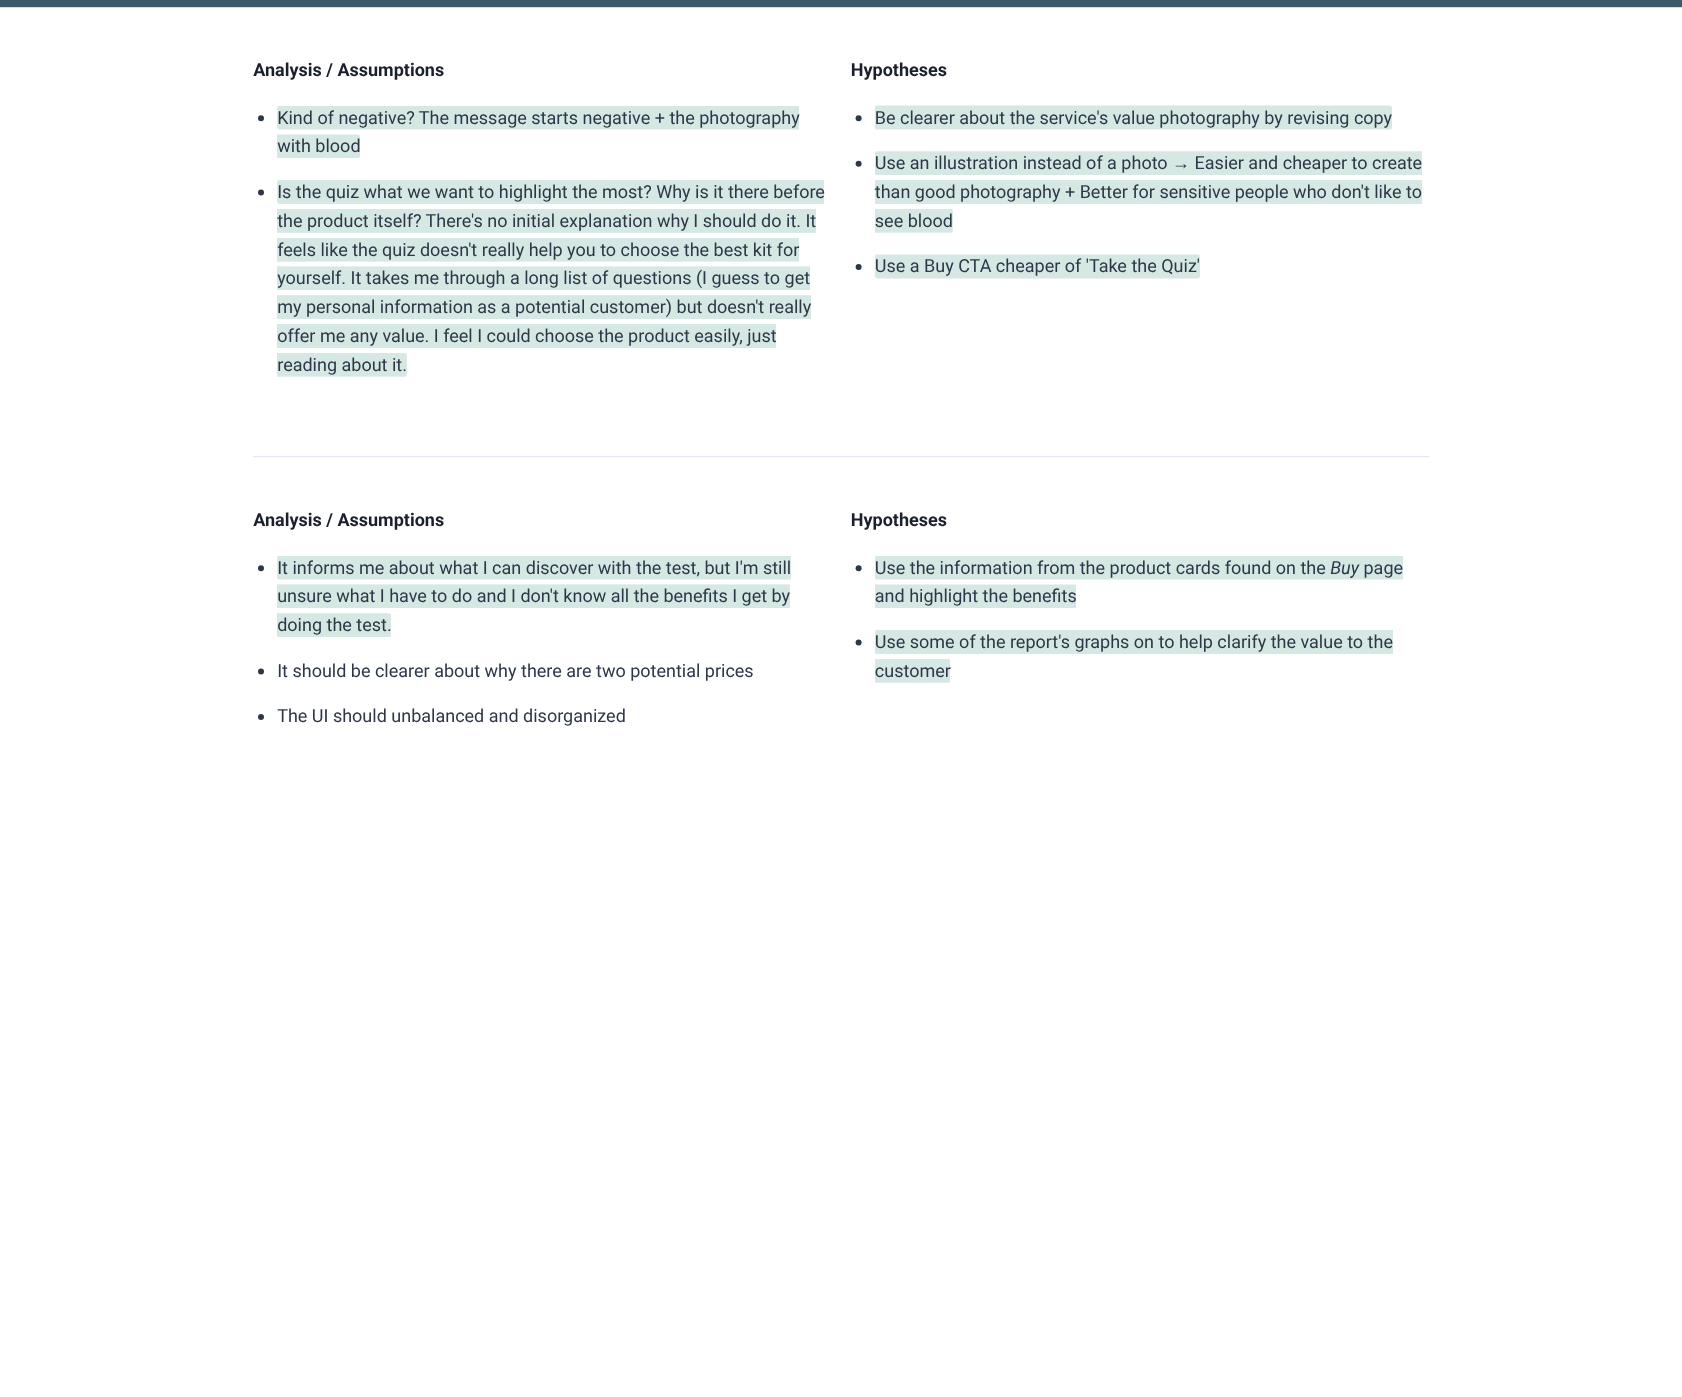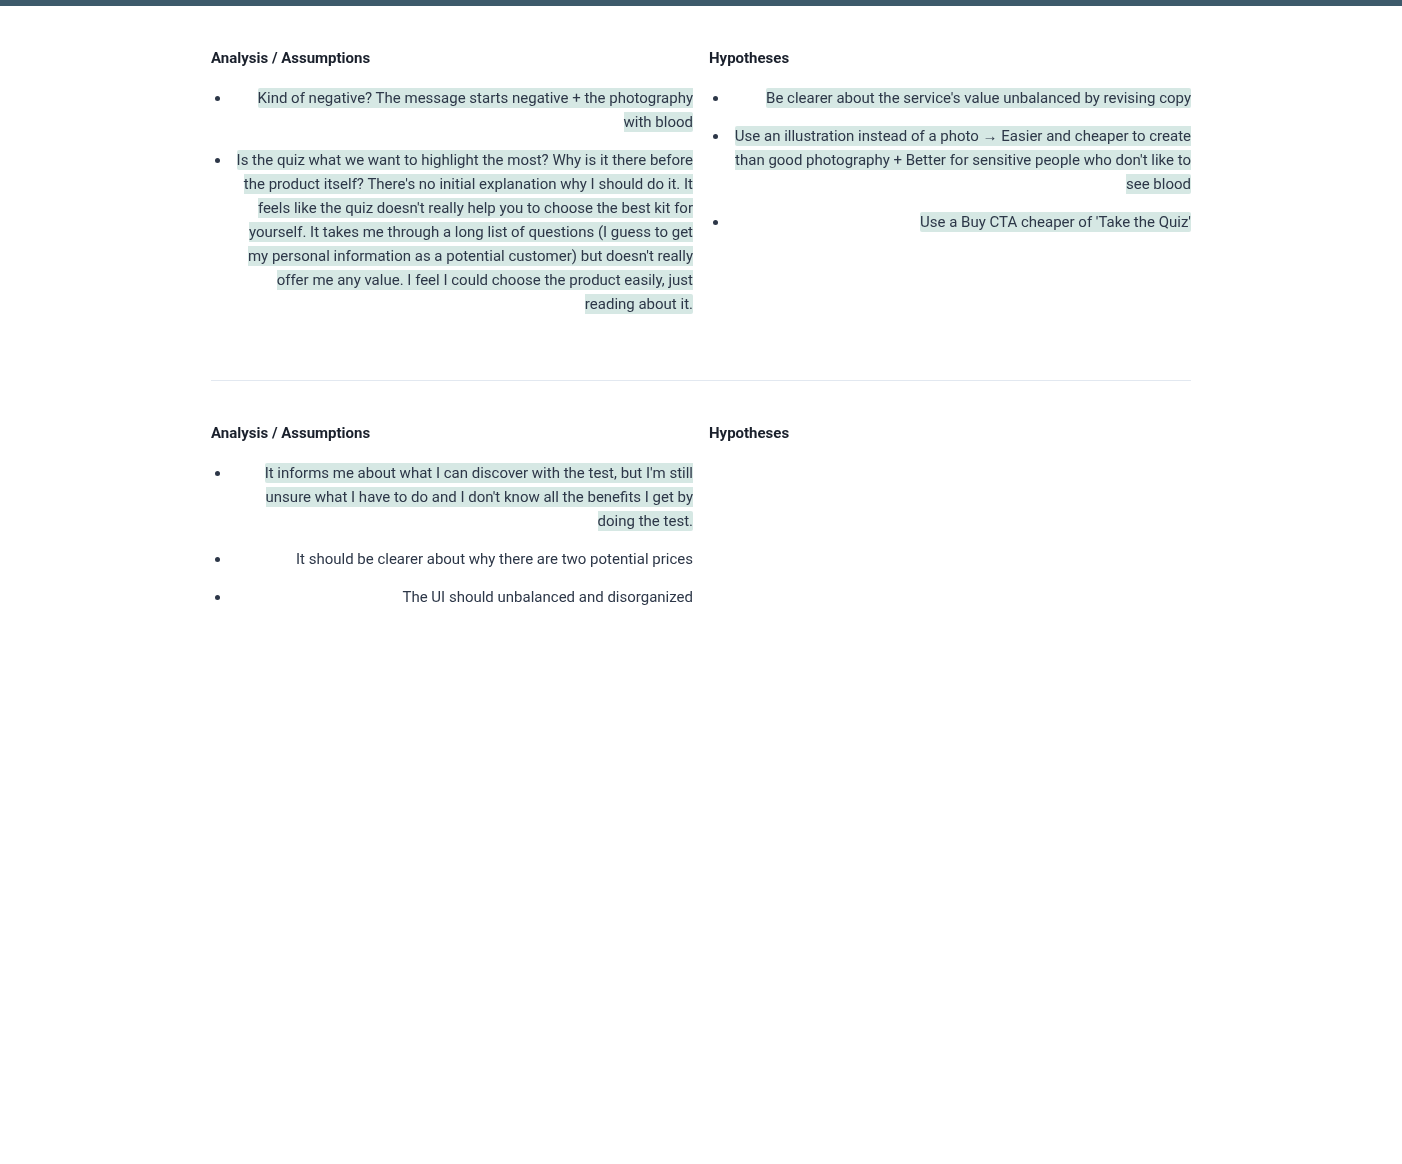--- a/index.html
+++ b/index.html
@@ -53,21 +53,20 @@
     }
 
     ul {
       list-style: disc;
       padding-left: 20px;
     }
 
     ul li {
       margin-bottom: 14px;
       color: #2d3748;
-      text-align: right;
     }
 
     .highlight {
       background-color: #d6e8e4;
       border-radius: 2px;
       padding: 1px 0;
     }
 
     .italic {
       font-style: italic;
@@ -99,21 +98,21 @@
           <li>
             <span class="highlight">Is the quiz what we want to highlight the most? Why is it there before the product itself? There's no initial explanation why I should do it. It feels like the quiz doesn't really help you to choose the best kit for yourself. It takes me through a long list of questions (I guess to get my personal information as a potential customer) but doesn't really offer me any value. I feel I could choose the product easily, just reading about it.</span>
           </li>
         </ul>
       </div>
 
       <div>
         <div class="col-title">Hypotheses</div>
         <ul>
           <li>
-            <span class="highlight">Be clearer about the service's value unbalanced by revising copy</span>
+            <span class="highlight">Be clearer about the service's value photography by revising copy</span>
           </li>
           <li>
             <span class="highlight">Use an illustration instead of a photo → Easier and cheaper to create than good photography + Better for sensitive people who don't like to see blood</span>
           </li>
           <li>
             <span class="highlight">Use a Buy CTA cheaper of 'Take the Quiz'</span>
           </li>
         </ul>
       </div>
 
@@ -136,18 +135,26 @@
             It should be clearer about why there are two potential prices
           </li>
           <li>
             The UI should unbalanced and disorganized
           </li>
         </ul>
       </div>
 
       <div>
         <div class="col-title">Hypotheses</div>
+        <ul>
+          <li>
+            <span class="highlight">Use the information from the product cards found on the <span class="italic">Buy</span> page and highlight the benefits</span>
+          </li>
+          <li>
+            <span class="highlight">Use some of the report's graphs on to help clarify the value to the customer</span>
+          </li>
+        </ul>
       </div>
 
     </div>
   </div>
 
 </div>
 
 </body></html>

